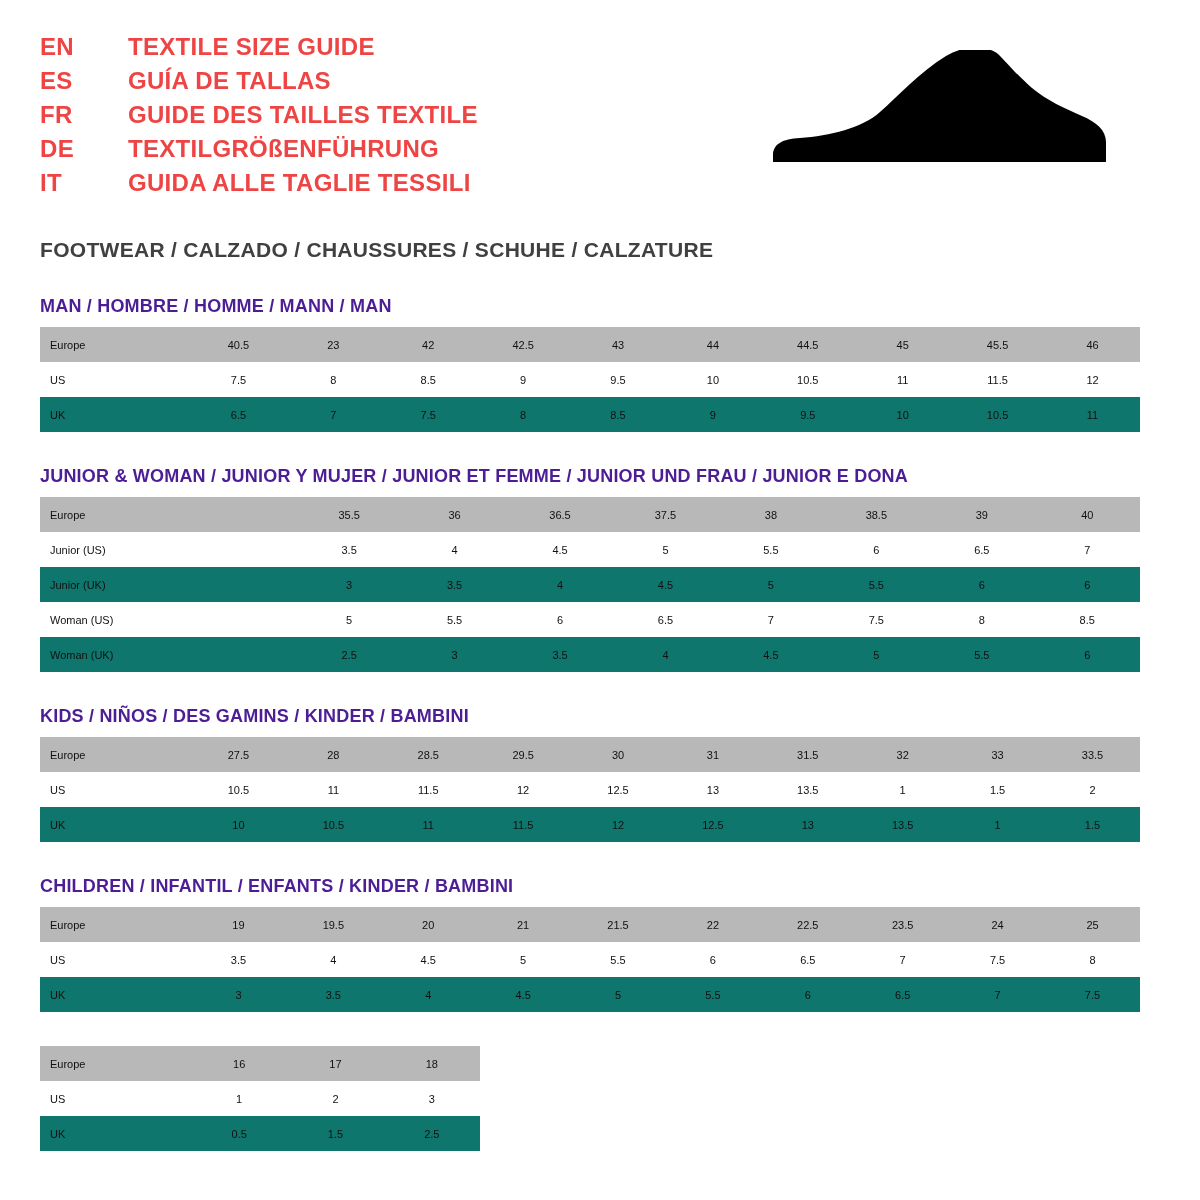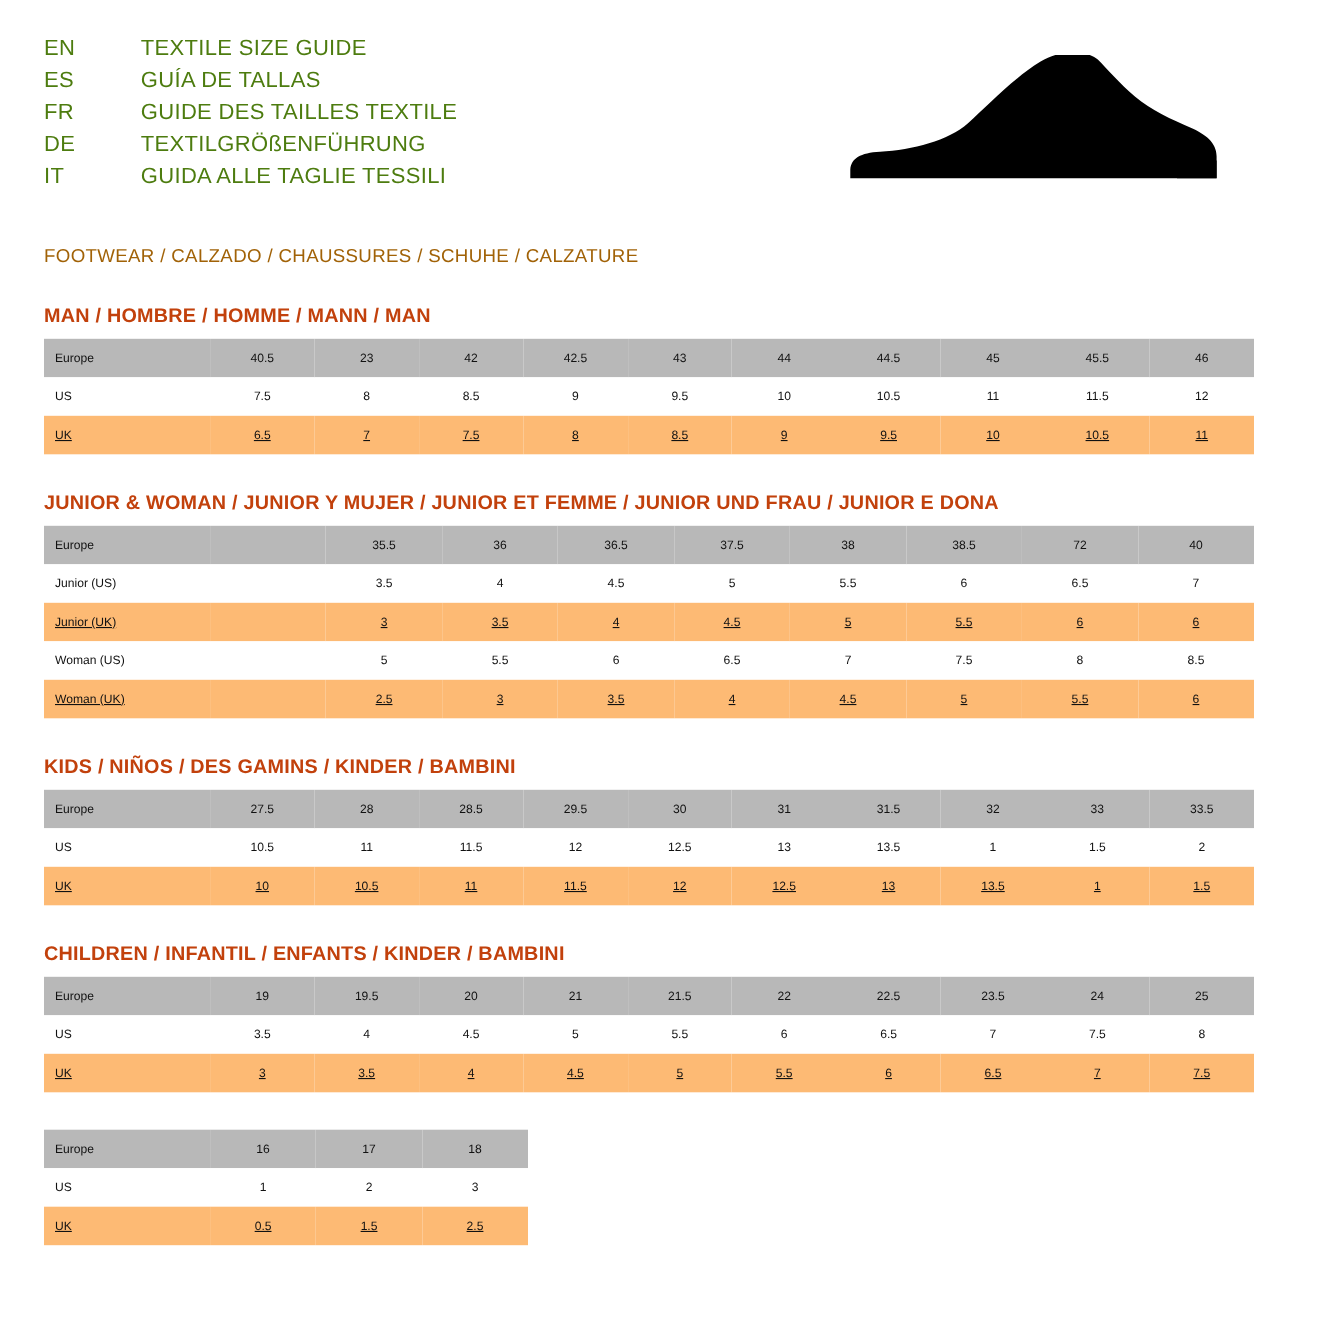--- a/index.html
+++ b/index.html
@@ -26,54 +26,54 @@
   
   .header {
     display: flex;
     align-items: flex-start;
     justify-content: space-between;
   }
   .lang-table {
     border-collapse: collapse;
   }
   .lang-table td {
-    font-size: 20px;
-    font-weight: normal;
+    font-size: 24px;
+    font-weight: bold;
     letter-spacing: 0.3px;
     padding: 3px 0;
     white-space: nowrap;
-    color: #4d7c0f;
+    color: #ef4444;
   }
   .lang-code {
     width: 78px;
     padding-right: 10px !important;
   }
   .shoe-wrap {
     margin-right: 50px;
     margin-top: 20px;
   }
 
   .section-title-main {
-    font-size: 17px;
-    font-weight: normal;
+    font-size: 21px;
+    font-weight: bold;
     letter-spacing: 0.3px;
     margin-top: 38px;
-    color: #a16207;
+    color: #404040;
   }
 
   
   .block {
     margin-top: 34px;
   }
   .block-title {
     font-size: 18px;
     font-weight: bold;
     letter-spacing: 0.2px;
     margin-bottom: 10px;
-    color: #c2410c;
+    color: #4c1d95;
   }
   table.size-table {
     border-collapse: collapse;
     font-size: 11px;
     table-layout: fixed;
   }
   table.size-table.full {
     width: 1100px;
   }
   table.size-table.babies {
@@ -88,22 +88,21 @@
   table.size-table td.rowlabel {
     text-align: left;
     padding-left: 10px;
     width: 140px;
   }
   tr.head td {
     background: #b8b8b8;
     font-weight: normal;
   }
   tr.alt td {
-    background: #fdba74;
-    text-decoration: underline;
+    background: #0f766e;
   }
   tr.plain td {
     background: #ffffff;
   }
 </style>
 </head>
 <body>
 
 <div class="page">
 
@@ -196,21 +195,21 @@
       <tbody>
         <tr class="head">
           <td class="rowlabel">Europe</td>
           <td></td>
           <td>35.5</td>
           <td>36</td>
           <td>36.5</td>
           <td>37.5</td>
           <td>38</td>
           <td>38.5</td>
-          <td>72</td>
+          <td>39</td>
           <td>40</td>
         </tr>
         <tr class="plain">
           <td class="rowlabel">Junior (US)</td>
           <td></td>
           <td>3.5</td>
           <td>4</td>
           <td>4.5</td>
           <td>5</td>
           <td>5.5</td>

